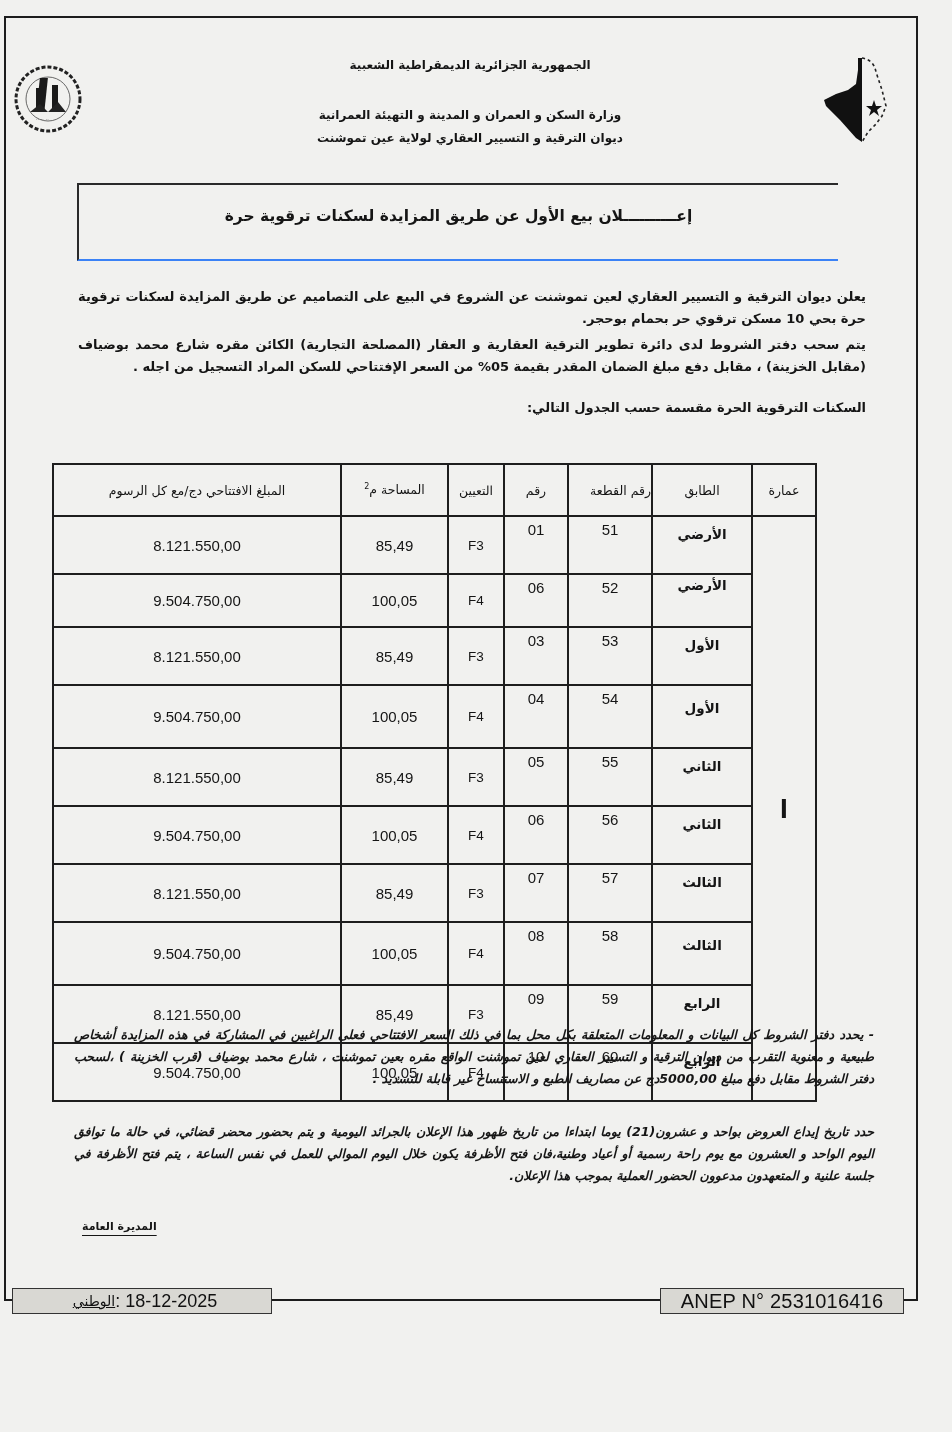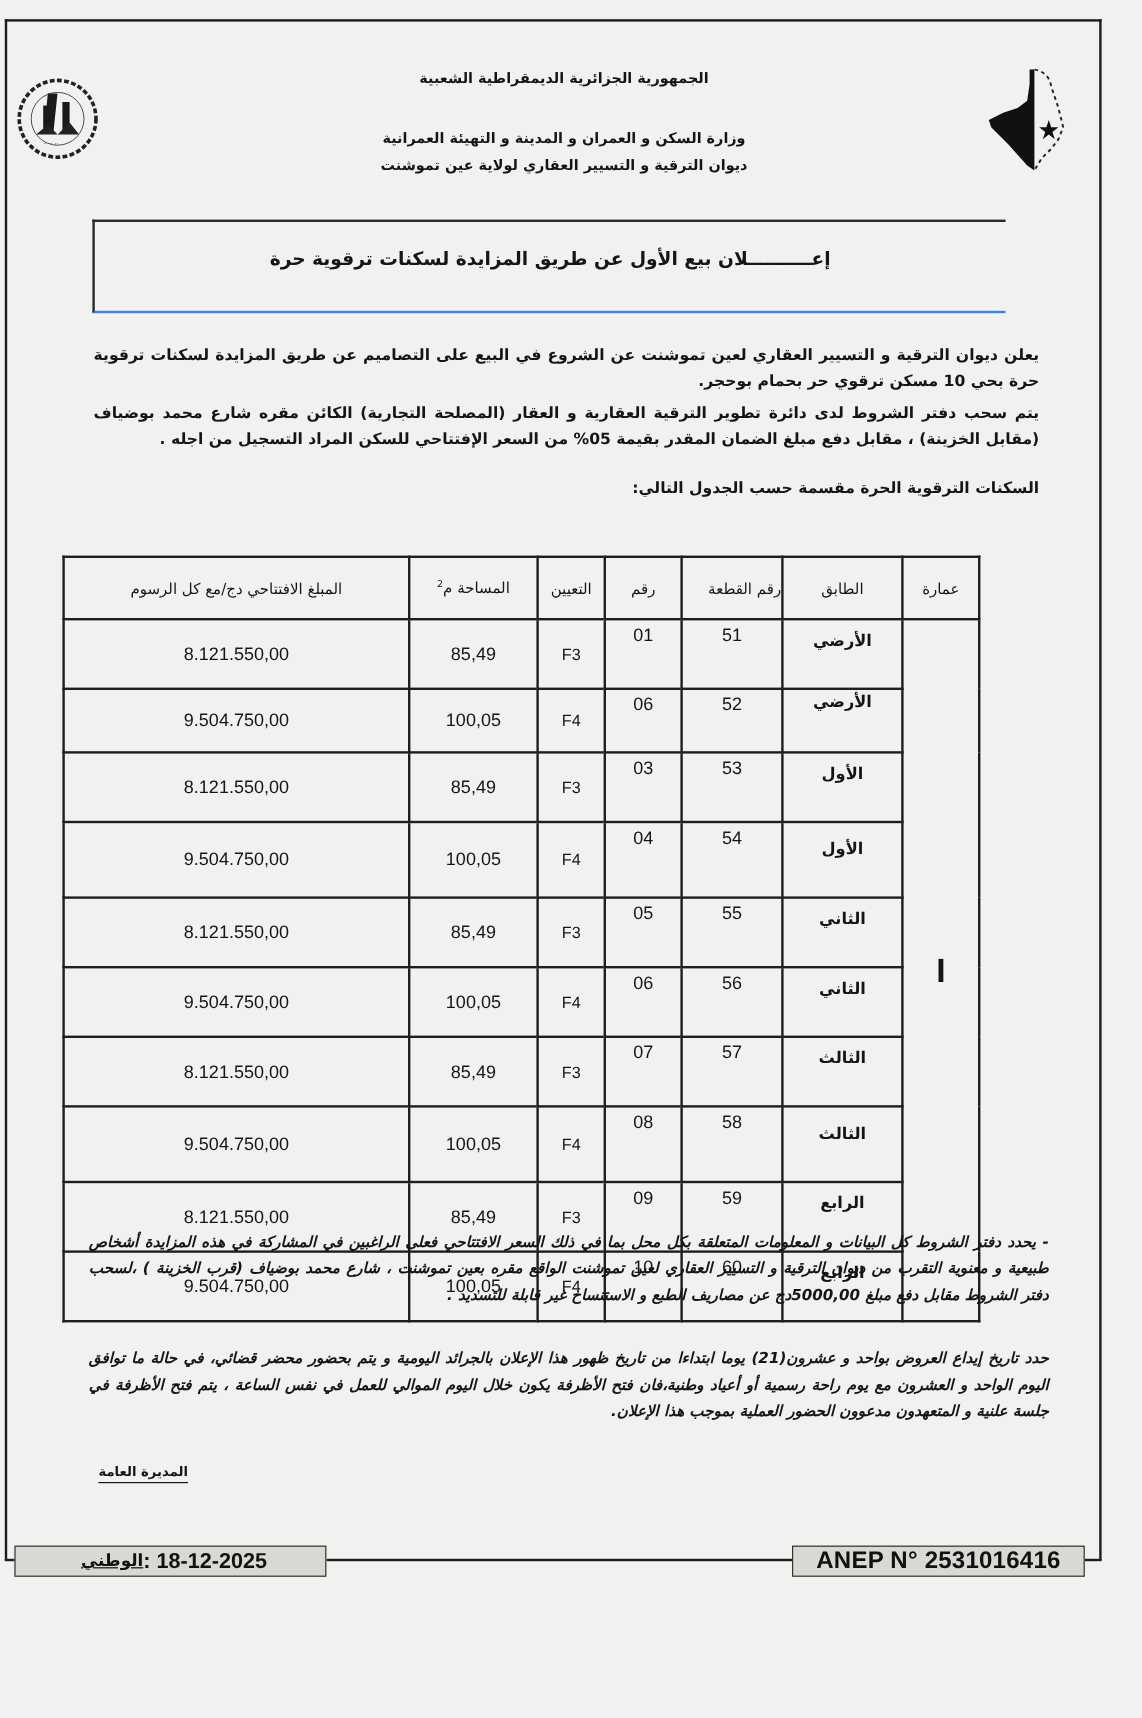--- a/index.html
+++ b/index.html
@@ -89,21 +89,21 @@
 
     .signature {
       position: absolute; left: 82px; top: 1220px;
       font-weight: bold; font-size: 11px; direction: rtl;
       text-decoration: underline; text-underline-offset: 5px;
     }
 
     .foot-box {
       position: absolute; top: 1288px; height: 26px; box-sizing: border-box;
       border: 1.5px solid #333; background: #d9d8d3;
-      font-family: "Liberation Sans", sans-serif; font-weight: bold;
+      font-family: "Liberation Sans", sans-serif; font-weight: normal;
       display: flex; align-items: center; justify-content: center;
       color: #111;
     }
     .foot-left { left: 12px; width: 260px; font-size: 18px; }
     .foot-right { left: 660px; width: 244px; font-size: 20px; letter-spacing: 0.2px; }
     .foot-left .paper { text-decoration: underline; font-family: "DejaVu Sans", sans-serif; font-size: 14px; margin-left: 6px; }
   </style>
 </head>
 <body>
 

